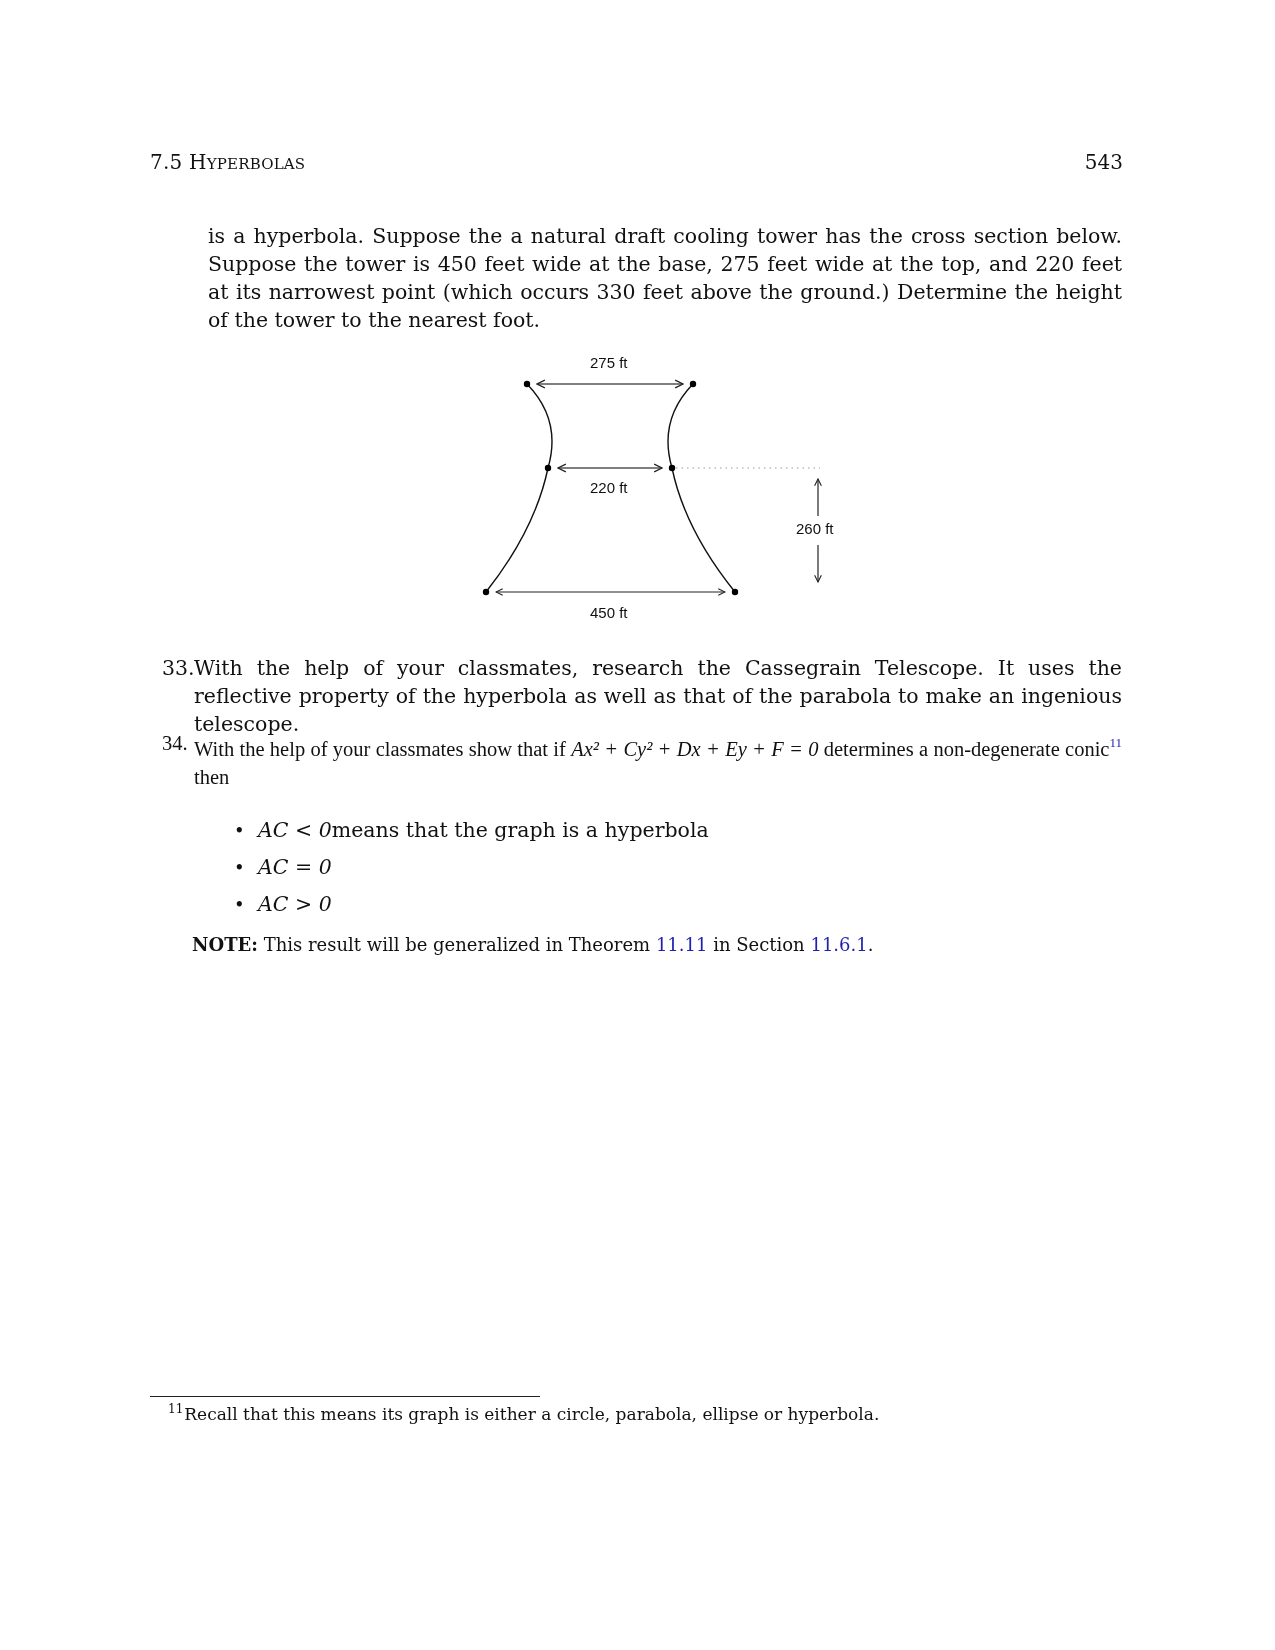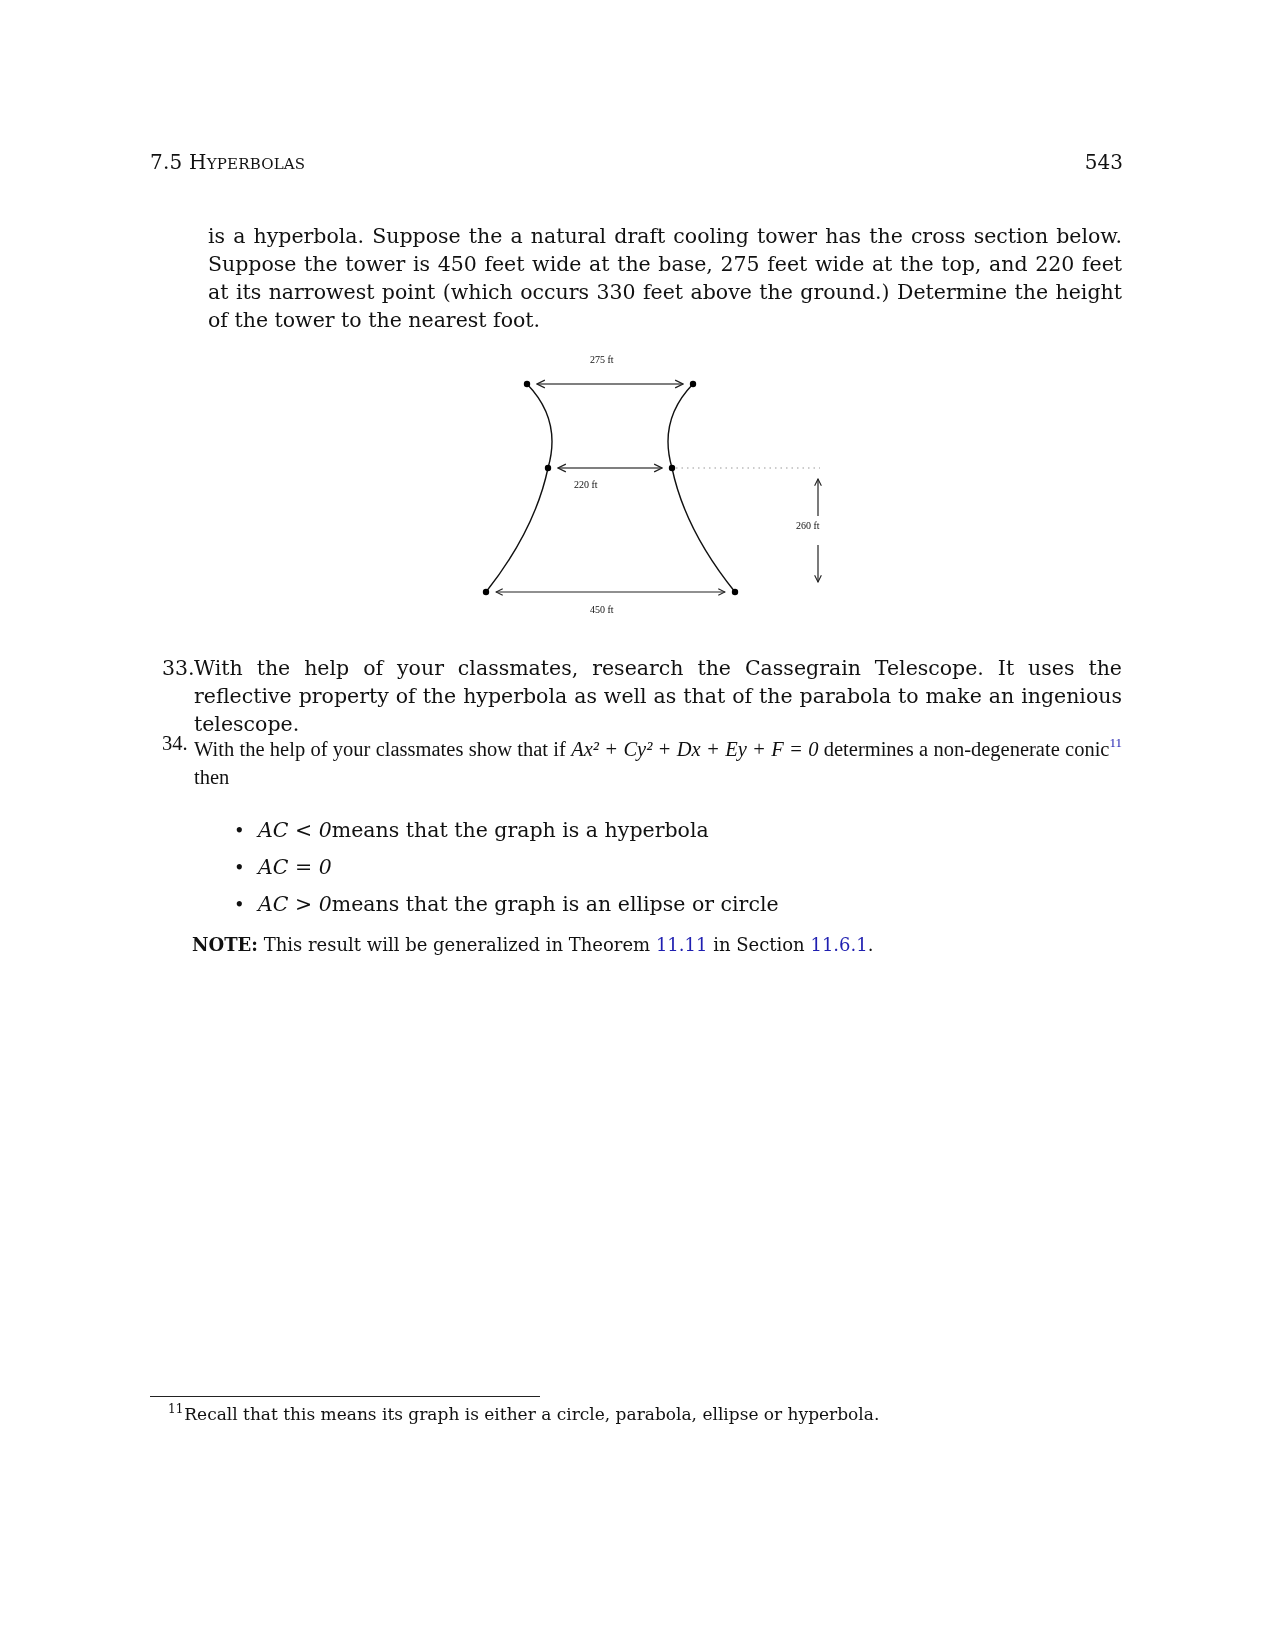--- a/index.html
+++ b/index.html
@@ -6,21 +6,21 @@
     body { width: 1275px; height: 1650px; position: relative; overflow: hidden;
            font-family: "DejaVu Serif", "Liberation Serif", serif; color: #111; }
     .abs { position: absolute; }
     .header-left { left: 150px; top: 150px; font-size: 20px; letter-spacing: 0.2px; }
     .header-left .sc { font-size: 20px; }
     .header-left .sc small { font-size: 15px; }
     .header-right { right: 152px; top: 150px; font-size: 20px; margin-left: 40px; }
     .para { left: 208px; width: 914px; font-size: 20.5px; line-height: 28px; text-align: justify; }
     .p1 { top: 222px; }
     .fig { left: 0; top: 0; width: 1275px; height: 700px; }
-    .fig-label { font-size: 10px; font-family: Liberation Serif, serif; }
+    .fig-label { font-size: 15px; font-family: Liberation Sans, sans-serif; }
     .item { left: 162px; width: 960px; font-size: 20.5px; line-height: 28px; }
     .item .num { position: absolute; left: 0; top: 0; width: 40px; }
     .item .body { margin-left: 32px; text-align: justify; }
     .i33 { top: 654px; }
     .i34 { top: 729px; font-family: Liberation Serif, serif; }
     .bullets { left: 234px; top: 812px; font-size: 20.5px; line-height: 36px; }
     .bullets .b { display: flex; align-items: baseline; }
     .bullets .dot { width: 24px; font-size: 18px; }
     .math { font-style: italic; }
     .sup { font-size: 13px; vertical-align: 9px; }
@@ -65,21 +65,21 @@
   <line x1="537" y1="384" x2="683" y2="384" stroke="#555" stroke-width="1.4" marker-start="url(#arr)" marker-end="url(#arr)"></line>
   <line x1="558" y1="468" x2="662" y2="468" stroke="#555" stroke-width="1.4" marker-start="url(#arr)" marker-end="url(#arr)"></line>
   <line x1="496" y1="592" x2="725" y2="592" stroke="#222" stroke-width="1.2" marker-start="url(#arr)" marker-end="url(#arr)"></line>
 
   <line x1="676" y1="468" x2="820" y2="468" stroke="#999" stroke-width="1.2" stroke-dasharray="1.5,4"></line>
 
   <line x1="818" y1="516" x2="818" y2="479" stroke="#222" stroke-width="1.2" marker-end="url(#arr)"></line>
   <line x1="818" y1="545" x2="818" y2="582" stroke="#222" stroke-width="1.2" marker-end="url(#arr)"></line>
 </svg>
 <div class="abs fig-label" style="left:590px; top:354px;">275 ft</div>
-<div class="abs fig-label" style="left:574px; top:479px;">220 ft</div>
+<div class="abs fig-label" style="left:590px; top:479px;">220 ft</div>
 <div class="abs fig-label" style="left:590px; top:604px;">450 ft</div>
 <div class="abs fig-label" style="left:796px; top:520px;">260 ft</div>
 
 <div class="abs item i33">
   <span class="num">33.</span>
   <div class="body">With the help of your classmates, research the Cassegrain Telescope. It uses the reflective property of the hyperbola as well as that of the parabola to make an ingenious telescope.</div>
 </div>
 
 <div class="abs item i34">
   <span class="num">34.</span>
@@ -92,21 +92,20 @@
     <span class="math">AC &lt; 0</span>
       <span> means that the graph is a hyperbola</span>
   </div>
   <div class="b">
     <span class="dot">•</span>
     <span class="math">AC = 0</span>
   </div>
   <div class="b">
     <span class="dot">•</span>
     <span class="math">AC &gt; 0</span>
-      <span> means that the graph is an ellipse or circle</span>
   </div>
 </div>
 
 <div class="abs note">
   <b>NOTE:</b><span> This result will be generalized in Theorem </span><a class="link">11.11</a><span> in Section </span><a class="link">11.6.1</a><span>.</span>
 </div>
 
 <div class="abs fn-rule"></div>
 <div class="abs footnote">
   <span class="fnmark">11</span><span>Recall that this means its graph is either a circle, parabola, ellipse or hyperbola.</span>

